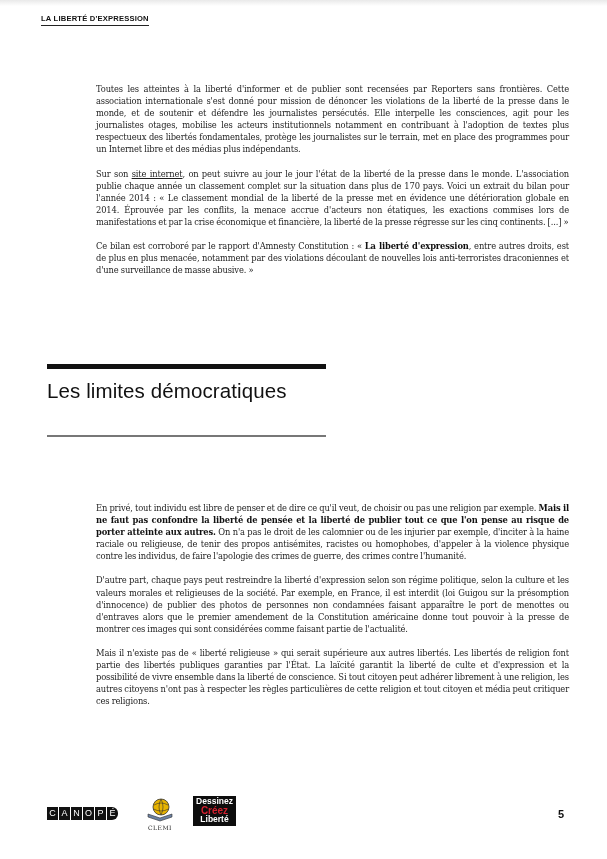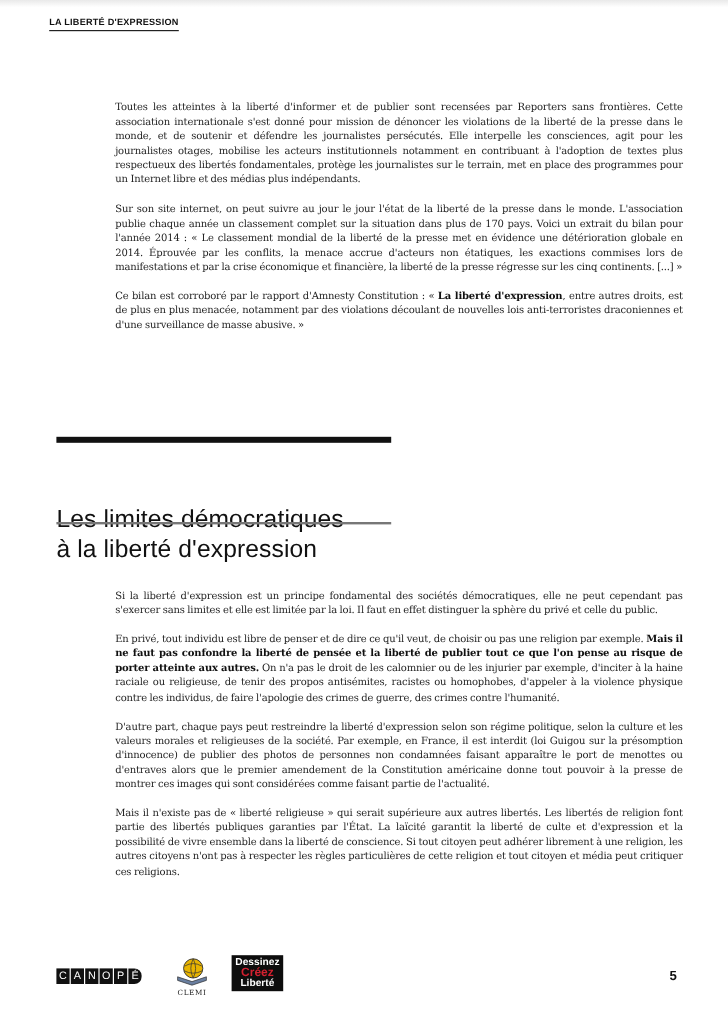--- a/index.html
+++ b/index.html
@@ -10,25 +10,25 @@
   .running-head { position: absolute; left: 41px; top: 14px;
                   font-family: "Liberation Sans", sans-serif; font-weight: bold;
                   font-size: 7.6px; letter-spacing: 0.2px; color: #111;
                   padding-bottom: 2px; border-bottom: 1.5px solid #222; }
   .body-text { position: absolute; left: 96px; width: 473px;
                font-family: "DejaVu Serif", serif; font-size: 8.35px;
                line-height: 12.1px; color: #1e1e1e; text-align: justify;
                letter-spacing: -0.15px; word-spacing: -0.3px; margin-top: 23px; }
   .body-text p { margin: 0; }
   .body-text b { font-weight: bold; color: #111; }
-  .link { text-underline-offset: 1px; }
+  .link { text-decoration: underline; text-underline-offset: 1px; }
   .section-rule-top { position: absolute; left: 47px; top: 364px; width: 279px; height: 5px; background: #111; }
   .section-title { position: absolute; left: 47px; top: 378px; width: 290px;
                    font-family: "Liberation Sans", sans-serif; font-size: 20.5px;
-                   line-height: 25px; color: #111; letter-spacing: 0.1px; margin-top: 42px; }
+                   line-height: 25px; color: #111; letter-spacing: 0.1px; }
   .section-rule-bottom { position: absolute; left: 47px; top: 435px; width: 279px; height: 2px; background: #777; }
   .footer { position: absolute; top: 795px; left: 0; width: 607px; height: 40px; }
   .canope { position: absolute; left: 47px; top: 12px; display: flex; gap: 1px; }
   .canope span { display: inline-block; width: 11px; height: 13px; background: #111; color: #fff;
                  font-family: "Liberation Sans", sans-serif; font-size: 9px; line-height: 13px; text-align: center; }
   .canope span.circ { border-radius: 0 6px 6px 0; }
   .clemi { position: absolute; left: 143px; top: 2px; width: 34px; height: 34px; }
   .clemi-label { position: absolute; left: 0; bottom: 0; width: 34px; text-align: center;
                  font-family: "DejaVu Serif", serif; font-size: 6px; color: #222; letter-spacing: 0.5px; }
   .dcl { position: absolute; left: 193px; top: 1px; width: 43px; height: 30px; background: #0d0d0d;
@@ -47,26 +47,24 @@
 
 <div class="body-text" style="top:60px;">
   <p>Toutes les atteintes à la liberté d'informer et de publier sont recensées par Reporters sans frontières. Cette association internationale s'est donné pour mission de dénoncer les violations de la liberté de la presse dans le monde, et de soutenir et défendre les journalistes persécutés. Elle interpelle les consciences, agit pour les journalistes otages, mobilise les acteurs institutionnels notamment en contribuant à l'adoption de textes plus respectueux des libertés fondamentales, protège les journalistes sur le terrain, met en place des programmes pour un Internet libre et des médias plus indépendants.</p>
   <p style="margin-top:12px;"><span>Sur son </span><span class="link">site internet</span><span>, on peut suivre au jour le jour l'état de la liberté de la presse dans le monde. L'association publie chaque année un classement complet sur la situation dans plus de 170 pays. Voici un extrait du bilan pour l'année 2014 : « Le classement mondial de la liberté de la presse met en évidence une détérioration globale en 2014. Éprouvée par les conflits, la menace accrue d'acteurs non étatiques, les exactions commises lors de manifestations et par la crise économique et financière, la liberté de la presse régresse sur les cinq continents. [...] »</span></p>
   <p style="margin-top:12px;"><span>Ce bilan est corroboré par le rapport d'Amnesty Constitution : « </span><b>La liberté d'expression</b><span>, entre autres droits, est de plus en plus menacée, notamment par des violations découlant de nouvelles lois anti-terroristes draconiennes et d'une surveillance de masse abusive. »</span></p>
 </div>
 
 <div class="section-rule-top"></div>
 <div class="section-title">
   <div>Les limites démocratiques</div>
-  <div>à la liberté d'expression</div>
 </div>
 <div class="section-rule-bottom"></div>
 
 <div class="body-text" style="top:467px;">
-  <p>Si la liberté d'expression est un principe fondamental des sociétés démocratiques, elle ne peut cependant pas s'exercer sans limites et elle est limitée par la loi. Il faut en effet distinguer la sphère du privé et celle du public.</p>
   <p style="margin-top:12px;"><span>En privé, tout individu est libre de penser et de dire ce qu'il veut, de choisir ou pas une religion par exemple. </span><b>Mais il ne faut pas confondre la liberté de pensée et la liberté de publier tout ce que l'on pense au risque de porter atteinte aux autres.</b><span> On n'a pas le droit de les calomnier ou de les injurier par exemple, d'inciter à la haine raciale ou religieuse, de tenir des propos antisémites, racistes ou homophobes, d'appeler à la violence physique contre les individus, de faire l'apologie des crimes de guerre, des crimes contre l'humanité.</span></p>
   <p style="margin-top:12px;">D'autre part, chaque pays peut restreindre la liberté d'expression selon son régime politique, selon la culture et les valeurs morales et religieuses de la société. Par exemple, en France, il est interdit (loi Guigou sur la présomption d'innocence) de publier des photos de personnes non condamnées faisant apparaître le port de menottes ou d'entraves alors que le premier amendement de la Constitution américaine donne tout pouvoir à la presse de montrer ces images qui sont considérées comme faisant partie de l'actualité.</p>
   <p style="margin-top:12px;">Mais il n'existe pas de « liberté religieuse » qui serait supérieure aux autres libertés. Les libertés de religion font partie des libertés publiques garanties par l'État. La laïcité garantit la liberté de culte et d'expression et la possibilité de vivre ensemble dans la liberté de conscience. Si tout citoyen peut adhérer librement à une religion, les autres citoyens n'ont pas à respecter les règles particulières de cette religion et tout citoyen et média peut critiquer ces religions.</p>
 </div>
 
 <div class="footer">
   <div class="canope">
     <span>C</span>
     <span>A</span>
     <span>N</span>

